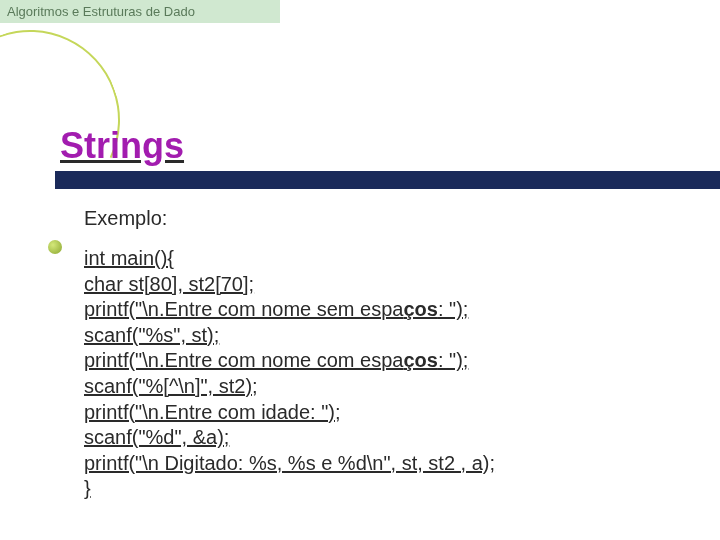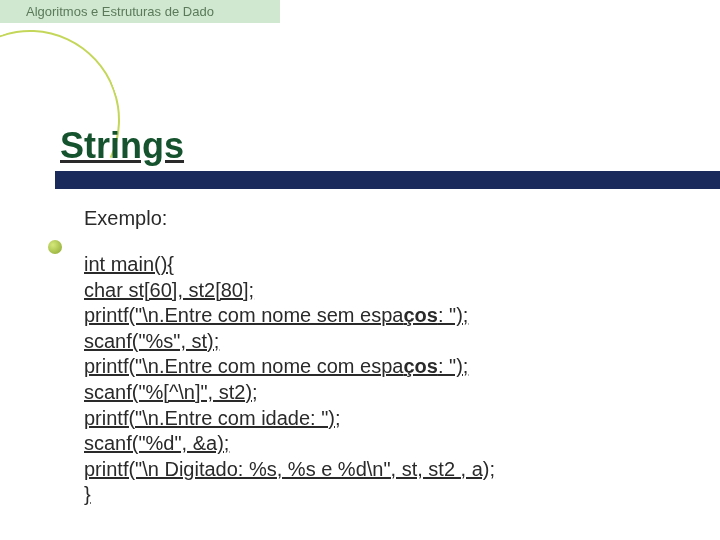--- a/index.html
+++ b/index.html
@@ -15,21 +15,21 @@
       position: relative;
       overflow: hidden;
     }
     .header-bar {
       position: absolute;
       top: 0;
       left: 0;
       background: #d0e8d0;
       color: #5a7a5a;
       font-size: 13px;
-      padding: 4px 26px;
+      padding: 4px 7px;
       width: 280px;
     }
     .decorative-arc {
       position: absolute;
       top: 30px;
       left: -60px;
       width: 180px;
       height: 180px;
       border: 2px solid #c5d75a;
       border-radius: 50%;
@@ -48,37 +48,37 @@
     }
     .content {
       position: absolute;
       top: 125px;
       left: 60px;
       right: 30px;
     }
     .title {
       font-size: 36px;
       font-weight: bold;
-      color: #14532d;
+      color: #a21caf;
       text-decoration: underline;
       text-decoration-color: #2a2a2a;
       margin-bottom: 4px;
     }
     .title-bar {
       height: 18px;
       background: #1a2a5a;
       margin-left: -5px;
       margin-right: -30px;
       margin-bottom: 18px;
     }
     .subtitle {
       font-size: 20px;
       color: #2a2a2a;
       margin-left: 24px;
-      margin-bottom: 22px;
+      margin-bottom: 16px;
     }
     .code-block {
       font-size: 20px;
       color: #2a2a2a;
       margin-left: 24px;
       line-height: 1.28;
     }
     .code-line {
       white-space: pre;
       text-decoration: underline;
@@ -98,21 +98,21 @@
 <div class="decorative-arc"></div>
 <div class="bullet-dot"></div>
 
 <div class="content">
   <div class="title">Strings</div>
   <div class="title-bar"></div>
   <div class="subtitle">Exemplo:</div>
 
   <div class="code-block">
     <div class="code-line">int main(){</div>
-    <div class="code-line">char st[60], st2[80];</div>
+    <div class="code-line">char st[80], st2[70];</div>
     <div class="code-line"><span>printf("\n.Entre com nome sem espa</span><span class="bold-frag">ços</span><span>: ");</span></div>
     <div class="code-line">scanf("%s", st);</div>
     <div class="code-line"><span>printf("\n.Entre com nome com espa</span><span class="bold-frag">ços</span><span>: ");</span></div>
     <div class="code-line">scanf("%[^\n]", st2);</div>
     <div class="code-line">printf("\n.Entre com idade: ");</div>
     <div class="code-line">scanf("%d", &amp;a);</div>
     <div class="code-line">printf("\n Digitado: %s, %s e %d\n", st, st2 , a);</div>
     <div class="code-line">}</div>
   </div>
 </div>

